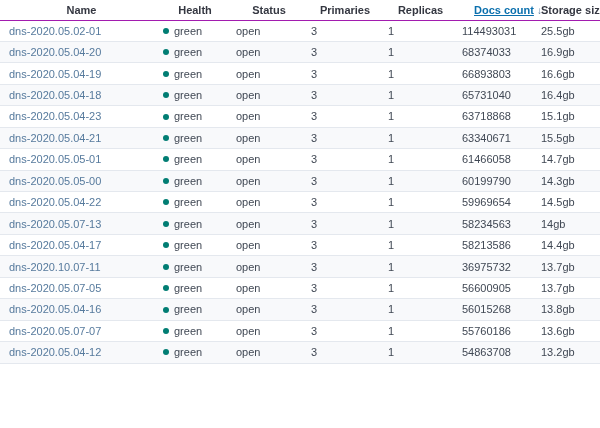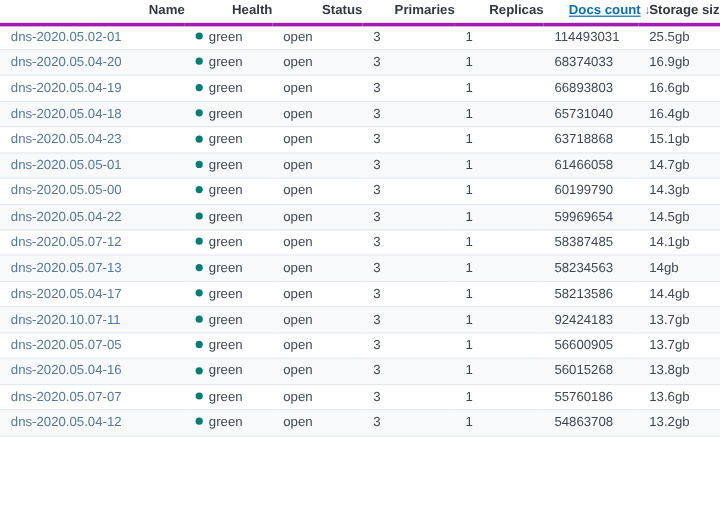--- a/index.html
+++ b/index.html
@@ -9,25 +9,25 @@
     font-family: "Liberation Sans", sans-serif;
   }
   table {
     width: 600px;
     border-collapse: collapse;
     table-layout: fixed;
     font-size: 11px;
   }
   thead tr { height: 20px; }
   th {
-    text-align: right;
+    text-align: center;
     font-weight: 600;
     color: #343741;
     padding-left: 9px;
-    border-bottom: 3px solid #a21caf;
+    border-bottom: 1px solid #a21caf;
     white-space: nowrap;
     vertical-align: middle;
   }
   tbody tr { height: 21.45px; margin-top: 10px; }
   tbody tr:nth-child(even) { background: #f8f9fb; }
   td {
     padding-left: 9px;
     color: #404854;
     border-bottom: 1px solid #e4e8ee;
     white-space: nowrap;
@@ -128,20 +128,29 @@
       <tr>
         <td><a class="name-link">dns-2020.05.04-23</a></td>
         <td><span class="health-dot"></span><span>green</span></td>
         <td>open</td>
         <td>3</td>
         <td>1</td>
         <td>63718868</td>
         <td>15.1gb</td>
       </tr>
       <tr>
+        <td><a class="name-link">dns-2020.05.04-21</a></td>
+        <td><span class="health-dot"></span><span>green</span></td>
+        <td>open</td>
+        <td>3</td>
+        <td>1</td>
+        <td>63340671</td>
+        <td>15.5gb</td>
+      </tr>
+      <tr>
         <td><a class="name-link">dns-2020.05.05-01</a></td>
         <td><span class="health-dot"></span><span>green</span></td>
         <td>open</td>
         <td>3</td>
         <td>1</td>
         <td>61466058</td>
         <td>14.7gb</td>
       </tr>
       <tr>
         <td><a class="name-link">dns-2020.05.05-00</a></td>
@@ -155,29 +164,20 @@
       <tr>
         <td><a class="name-link">dns-2020.05.04-22</a></td>
         <td><span class="health-dot"></span><span>green</span></td>
         <td>open</td>
         <td>3</td>
         <td>1</td>
         <td>59969654</td>
         <td>14.5gb</td>
       </tr>
       <tr>
-        <td><a class="name-link">dns-2020.05.07-12</a></td>
-        <td><span class="health-dot"></span><span>green</span></td>
-        <td>open</td>
-        <td>3</td>
-        <td>1</td>
-        <td>58387485</td>
-        <td>14.1gb</td>
-      </tr>
-      <tr>
         <td><a class="name-link">dns-2020.05.07-13</a></td>
         <td><span class="health-dot"></span><span>green</span></td>
         <td>open</td>
         <td>3</td>
         <td>1</td>
         <td>58234563</td>
         <td>14gb</td>
       </tr>
       <tr>
         <td><a class="name-link">dns-2020.05.04-17</a></td>
@@ -187,21 +187,21 @@
         <td>1</td>
         <td>58213586</td>
         <td>14.4gb</td>
       </tr>
       <tr>
         <td><a class="name-link">dns-2020.10.07-11</a></td>
         <td><span class="health-dot"></span><span>green</span></td>
         <td>open</td>
         <td>3</td>
         <td>1</td>
-        <td>92424183</td>
+        <td>36975732</td>
         <td>13.7gb</td>
       </tr>
       <tr>
         <td><a class="name-link">dns-2020.05.07-05</a></td>
         <td><span class="health-dot"></span><span>green</span></td>
         <td>open</td>
         <td>3</td>
         <td>1</td>
         <td>56600905</td>
         <td>13.7gb</td>

